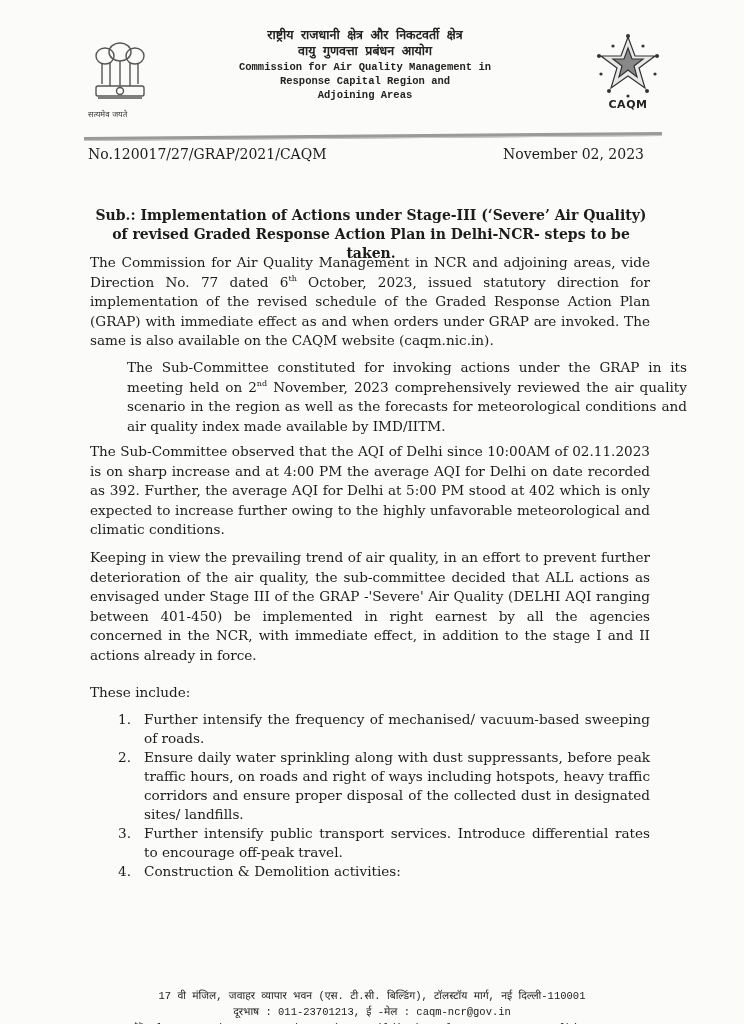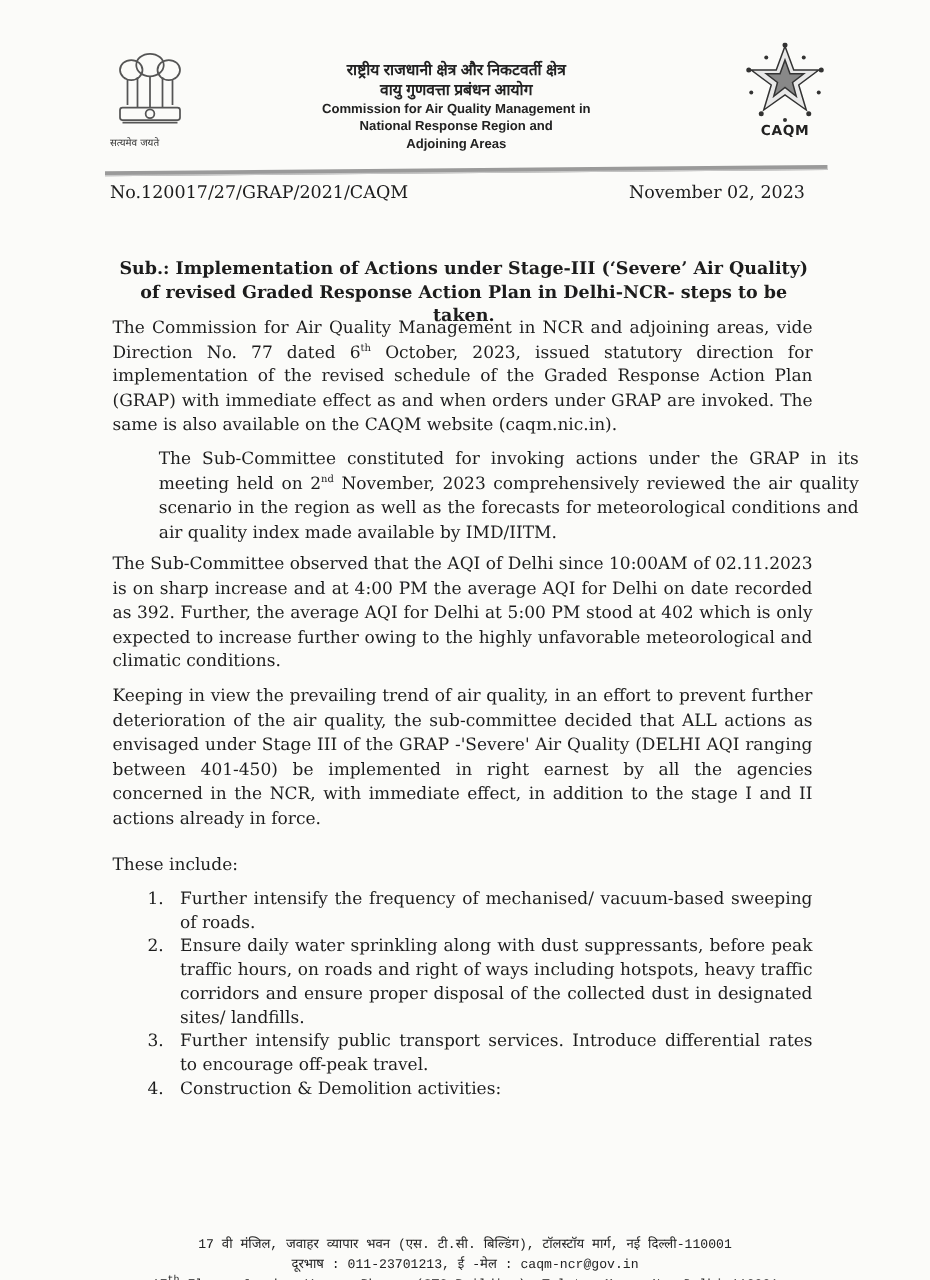--- a/index.html
+++ b/index.html
@@ -9,21 +9,21 @@
     font-family: "DejaVu Serif", "Liberation Serif", serif;
     color: #1c1c1c;
     position: relative;
   }
   .page { position: absolute; left: 0; top: 0; width: 744px; height: 1024px; }
 
   
   .emblem { position: absolute; left: 88px; top: 34px; width: 64px; height: 86px; }
   .emblem svg { width: 64px; height: 72px; display: block; }
   .emblem-motto { font-family: "DejaVu Sans", sans-serif; font-size: 8px; text-align: left; color: #333; margin-top: 2px; }
-  .head-text { position: absolute; left: 200px; top: 48px; width: 330px; text-align: center; font-family: Liberation Sans, sans-serif; color: #222; }
+  .head-text { position: absolute; left: 200px; top: 28px; width: 330px; text-align: center; font-family: Liberation Mono, monospace; color: #222; }
   .head-hi1 { font-size: 12.5px; font-weight: bold; line-height: 16px; }
   .head-hi2 { font-size: 12.5px; font-weight: bold; line-height: 16px; }
   .head-en { font-size: 10.5px; font-weight: bold; line-height: 14px; }
   .logo { position: absolute; left: 588px; top: 34px; width: 80px; height: 84px; text-align: center; }
   .logo svg { width: 70px; height: 66px; display: block; margin: 0 auto; }
   .logo-text { font-family: "DejaVu Sans", sans-serif; font-weight: bold; font-size: 11px; letter-spacing: 0.5px; margin-top: -2px; color: #222; }
   .rule { position: absolute; left: 84px; top: 137px; width: 578px; height: 3px; background: #9a9a9a; transform: rotate(-0.5deg); transform-origin: left center; border-bottom: 1px solid #c8c8c8; }
 
   .ref-line { position: absolute; left: 88px; top: 146px; width: 556px; font-size: 14px; display: flex; justify-content: space-between; }
   .order-title { position: absolute; left: 0; width: 744px; top: 178px; text-align: center; font-weight: bold; font-size: 14.5px; text-decoration: underline; }
@@ -61,21 +61,21 @@
         <path d="M10 64 L54 64"></path>
       </g>
     </svg>
     <div class="emblem-motto">सत्यमेव जयते</div>
   </div>
 
   <div class="head-text">
     <div class="head-hi1">राष्ट्रीय राजधानी क्षेत्र और निकटवर्ती क्षेत्र</div>
     <div class="head-hi2">वायु गुणवत्ता प्रबंधन आयोग</div>
     <div class="head-en">Commission for Air Quality Management in</div>
-    <div class="head-en">National Response Region and</div>
+    <div class="head-en">Response Capital Region and</div>
     <div class="head-en">Adjoining Areas</div>
   </div>
 
   <div class="logo">
     <svg viewBox="0 0 70 66">
       <g stroke="#333" stroke-width="1.2">
         <polygon points="35,3 42,22 62,22 46,34 52,54 35,42 18,54 24,34 8,22 28,22" fill="#e8e8e8"></polygon>
         <polygon points="35,14 39,25 50,25 41,32 44,43 35,36 26,43 29,32 20,25 31,25" fill="#888"></polygon>
       </g>
       <g fill="#333">

